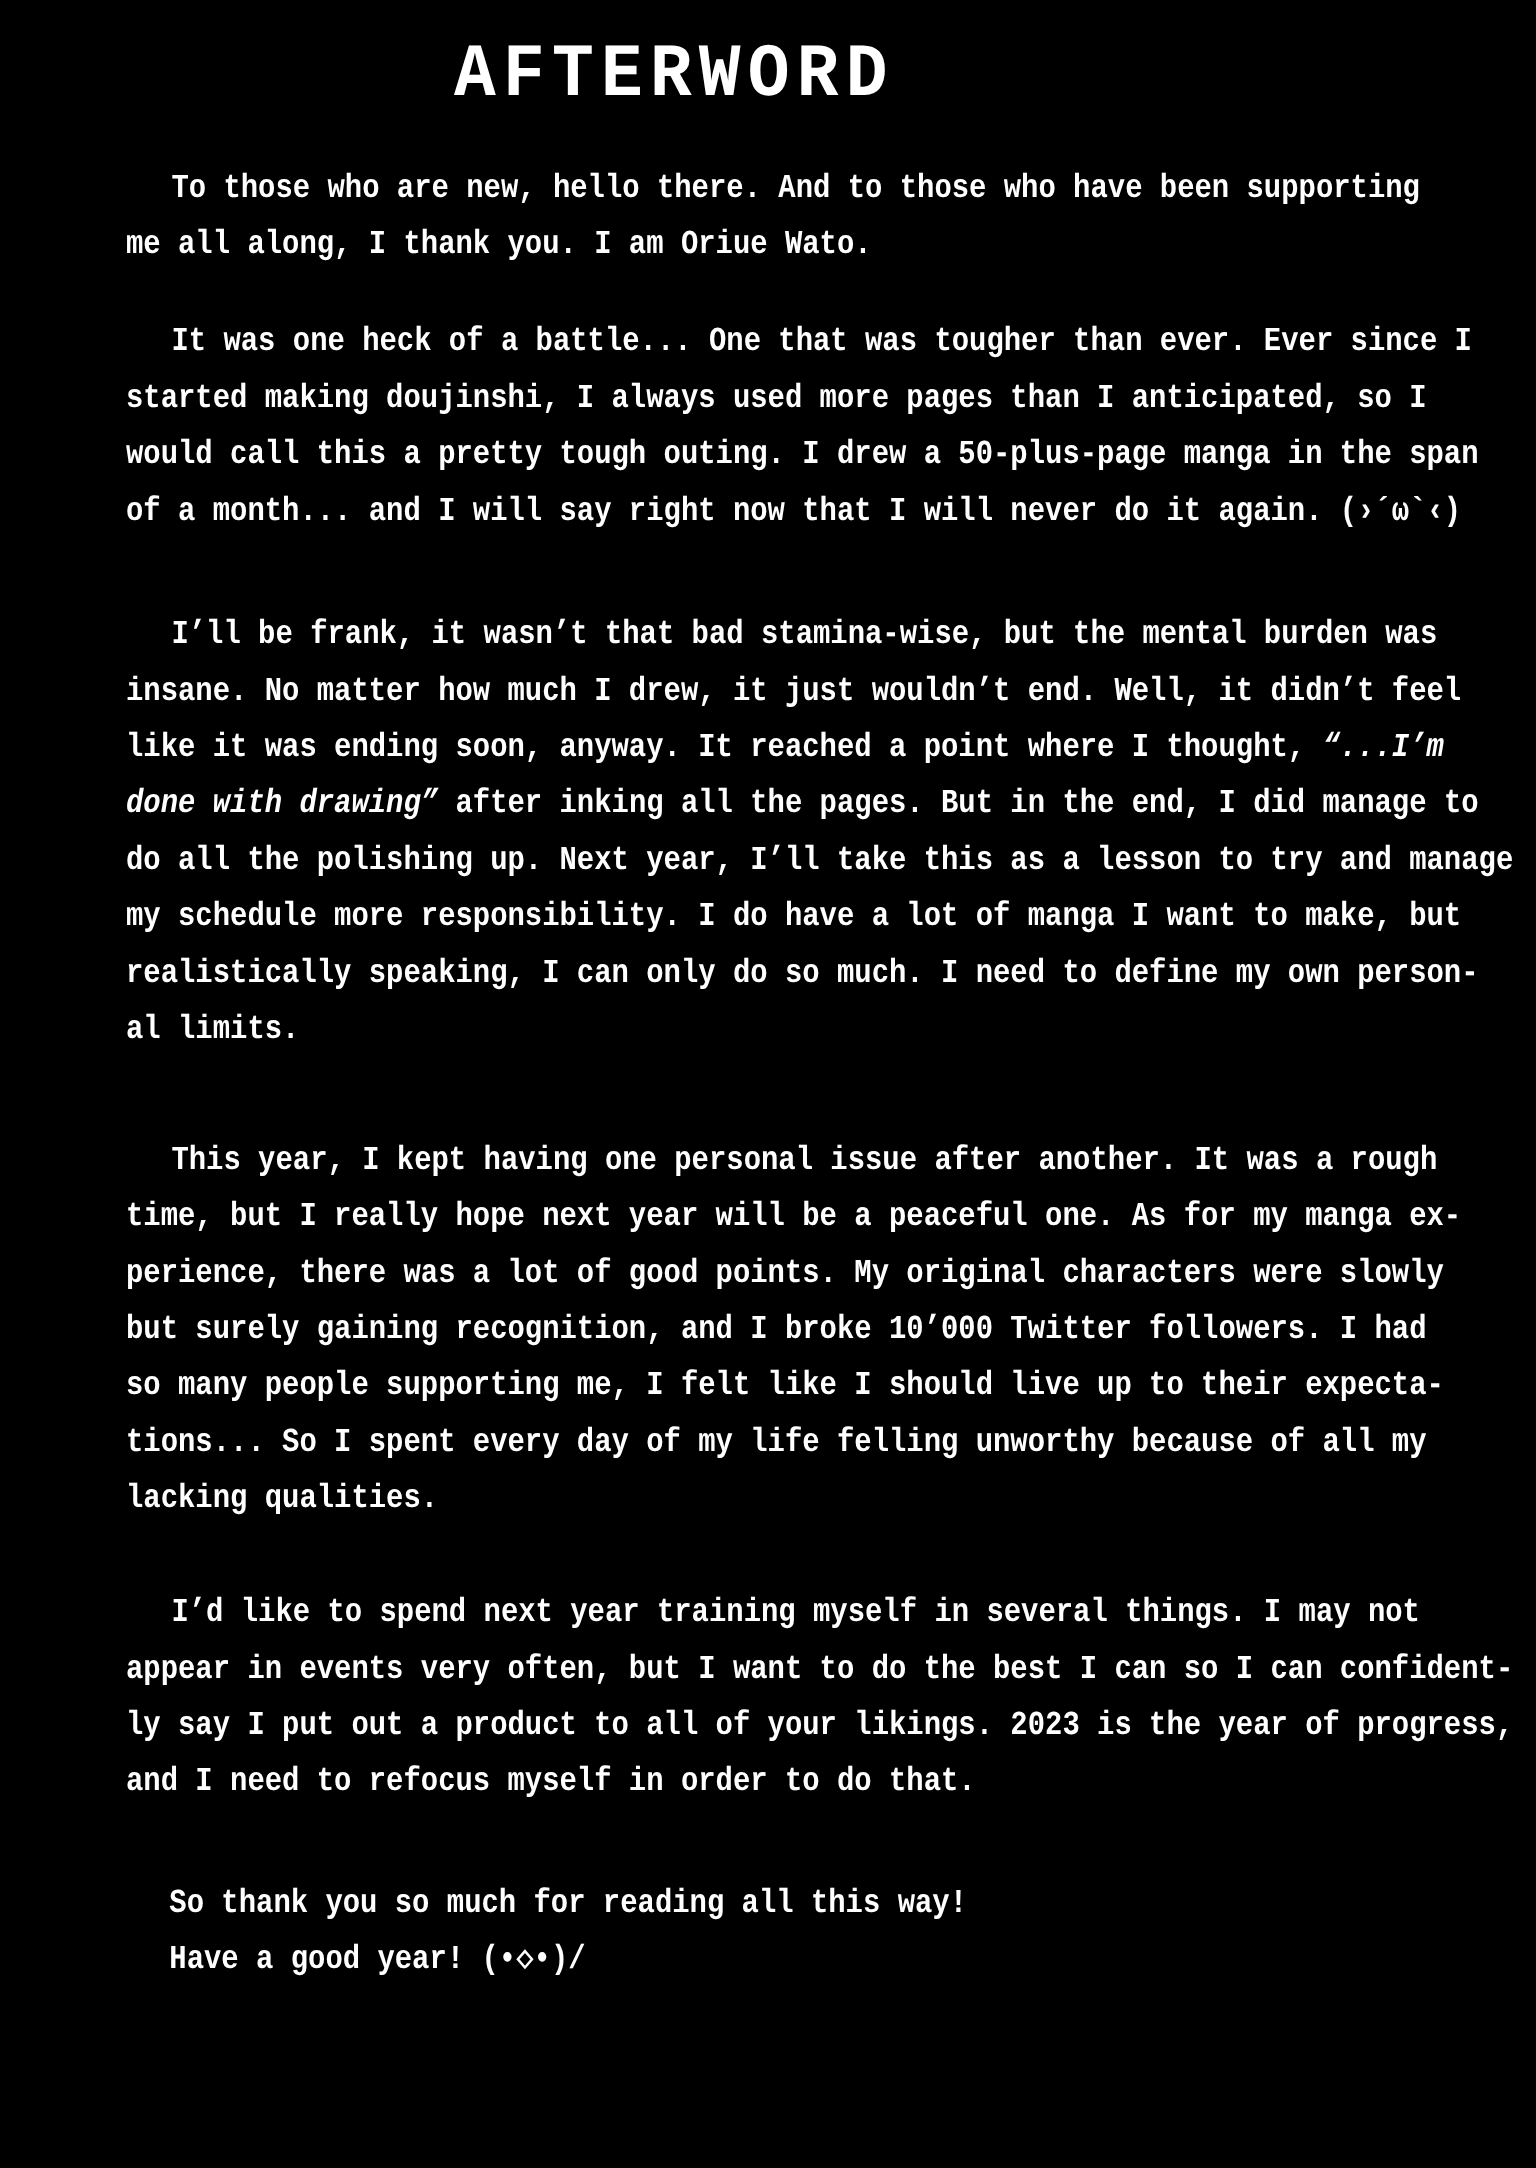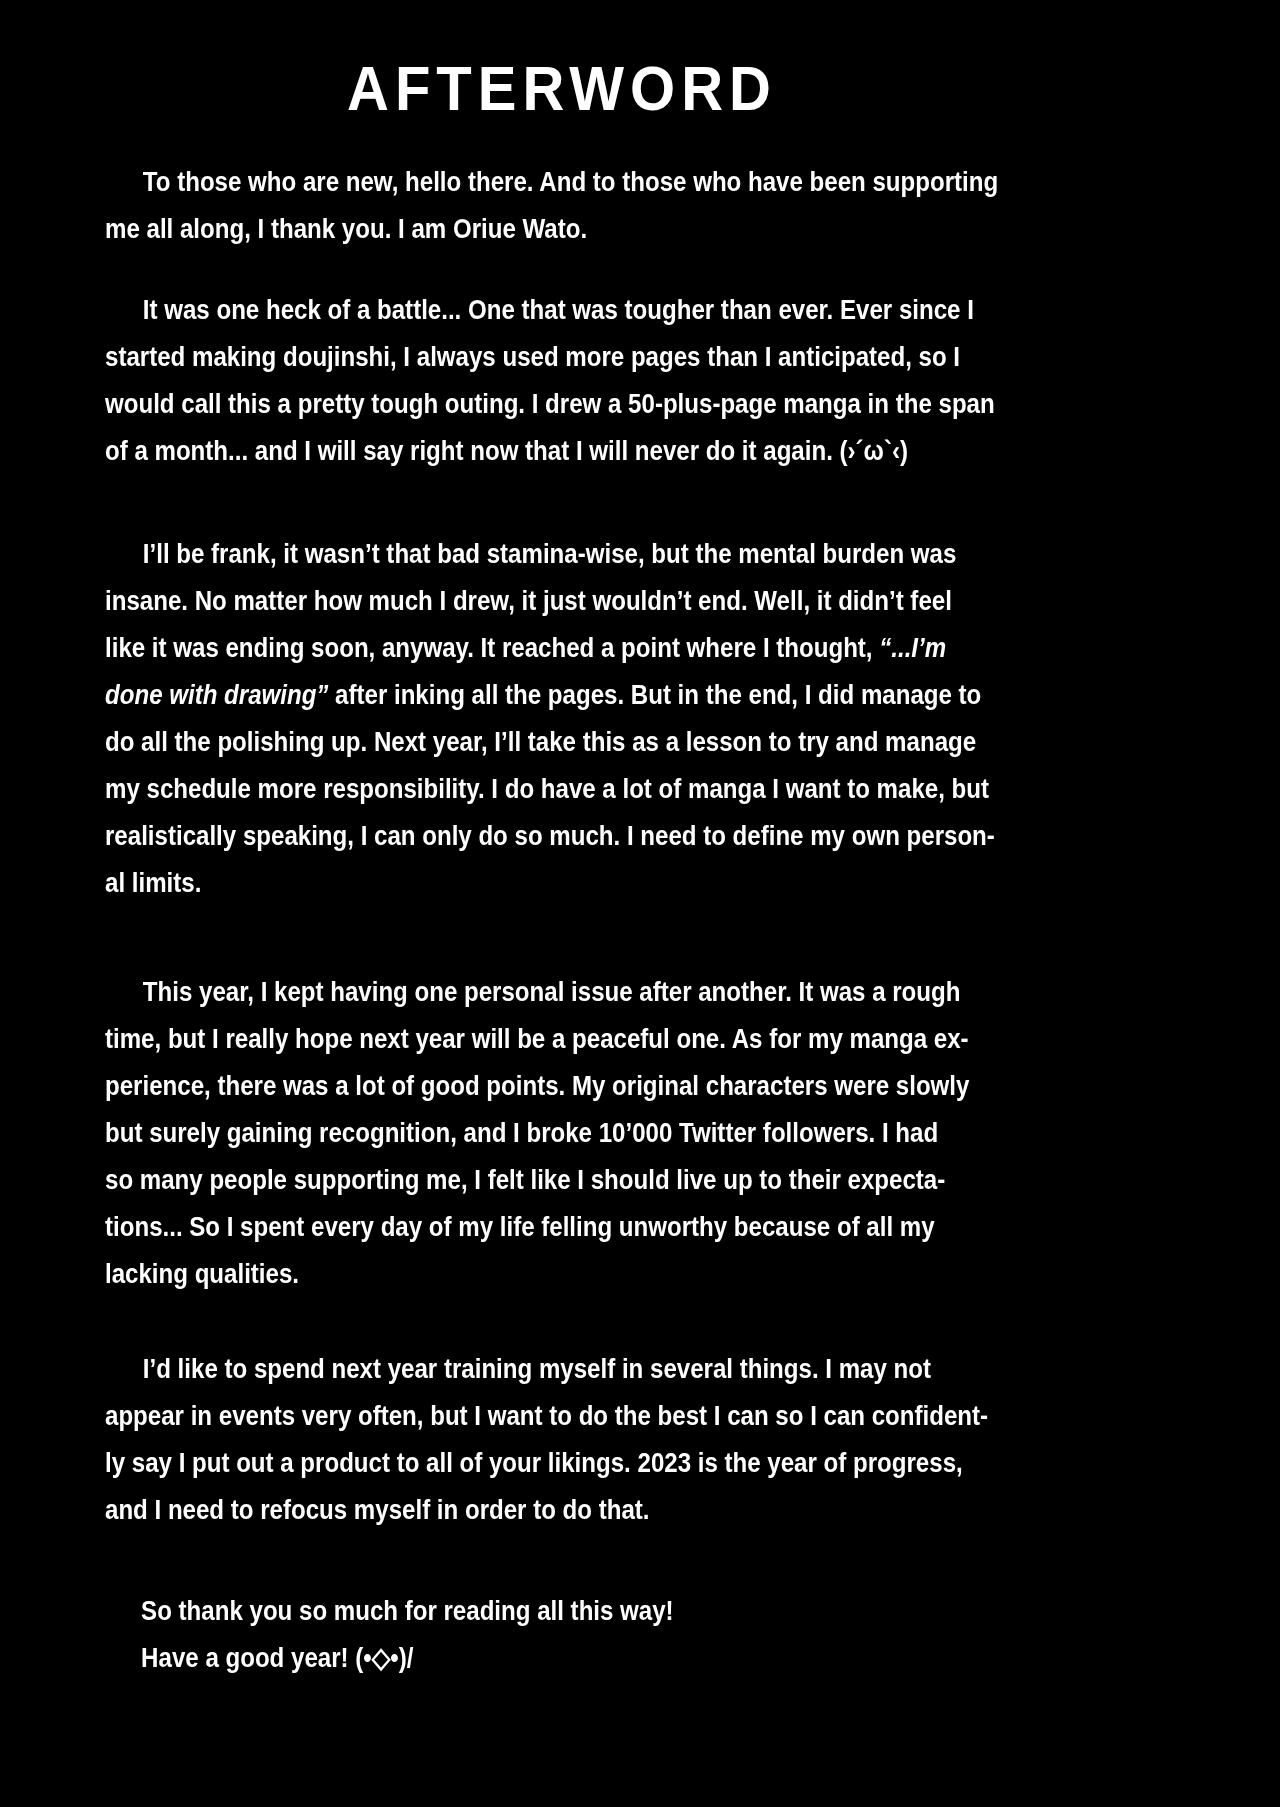--- a/index.html
+++ b/index.html
@@ -10,21 +10,22 @@
     width: 1280px;
     height: 1807px;
     background: #000000;
     overflow: hidden;
     font-family: "Liberation Sans", sans-serif;
   }
   .page {
     box-sizing: border-box;
     width: 1280px;
     height: 1807px;
-    padding: 52px 105px 0 105px;
+    padding: 28px 105px 0 105px;
+    font-family: Liberation Mono, monospace;
   }
   .title {
     margin: 0 0 34px 0;
     height: 72px;
     line-height: 72px;
     text-align: center;
     position: relative;
     left: -78px;
     color: #ffffff;
     font-size: 58px;

